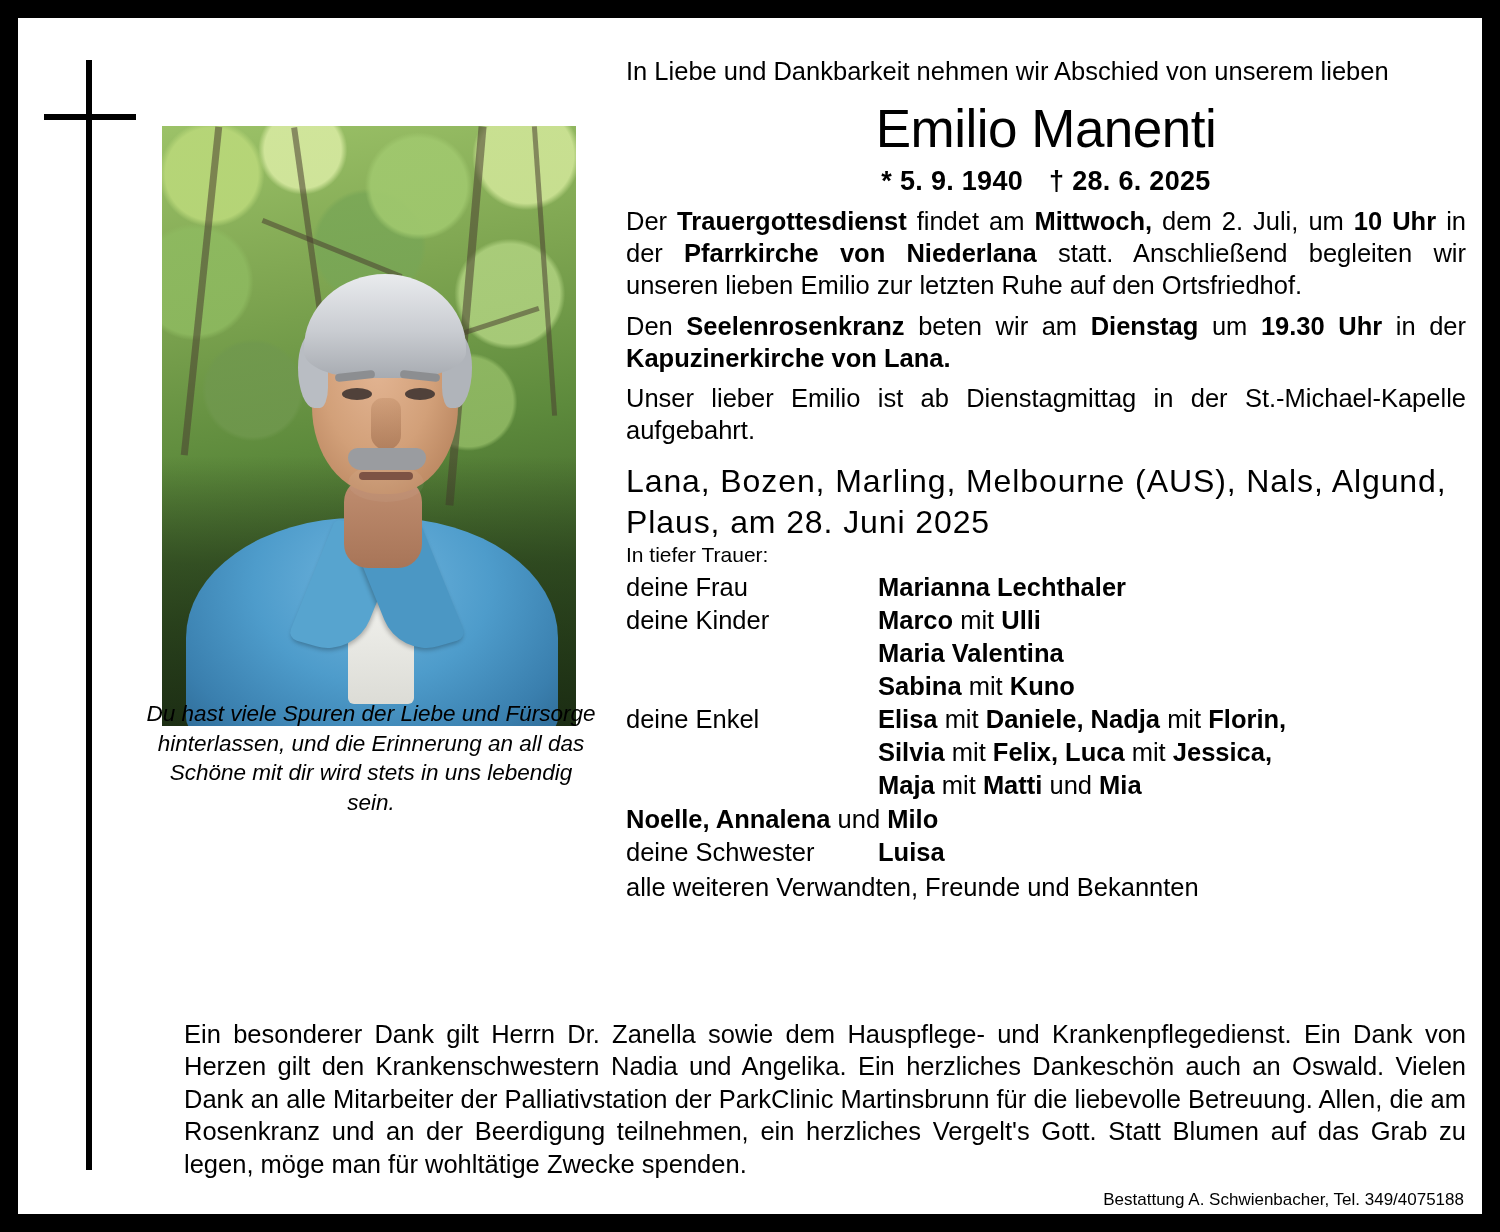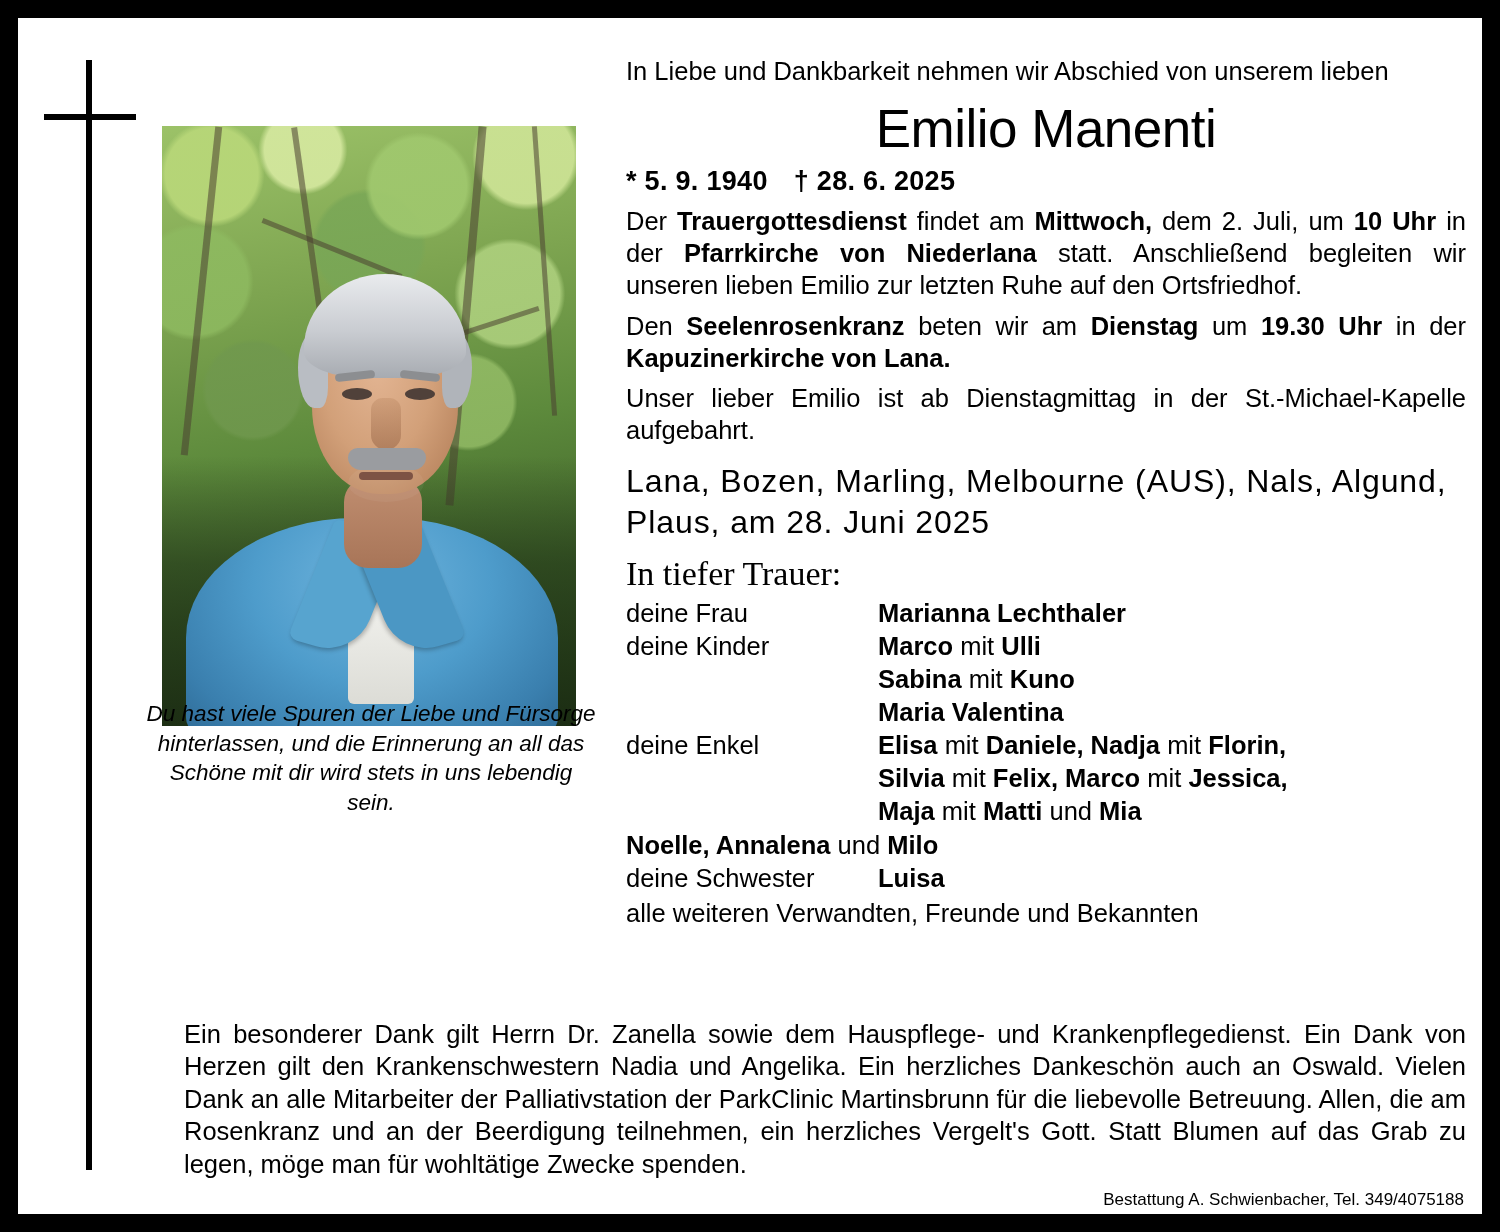--- a/index.html
+++ b/index.html
@@ -199,43 +199,42 @@
   }
   .name {
     text-align: center;
     font-weight: normal;
     font-size: 53px;
     letter-spacing: -0.5px;
     margin-top: 12px;
     line-height: 1.1;
   }
   .dates {
+    text-align: center;
     font-weight: bold;
     font-size: 27px;
     margin-top: 8px;
     letter-spacing: 0.3px;
   }
   .dates .sep { display: inline-block; width: 26px; }
   .para {
     font-size: 25.5px;
     line-height: 1.265;
     margin-top: 8px;
     text-align: justify;
     text-align-last: left;
   }
   .places {
     font-size: 32px;
     line-height: 1.28;
     margin-top: 14px;
     letter-spacing: 0.9px;
   }
   .mourn-label {
-    font-size: 34px;
-    margin-top: 12px;
-    font-family: Liberation Serif, serif;
+    font-size: 21px;
   }
   .family {
     margin-top: 4px;
     font-size: 25.5px;
     line-height: 1.3;
   }
   .family-row { display: flex; }
   .fam-rel { width: 252px; flex: 0 0 252px; }
   .fam-names { flex: 1; }
   .all-others {
@@ -326,33 +325,33 @@
           <div class="family-row">
             <div class="fam-rel">deine Frau</div>
             <div class="fam-names"><b>Marianna Lechthaler</b></div>
           </div>
           <div class="family-row">
             <div class="fam-rel">deine Kinder</div>
             <div class="fam-names"><b>Marco</b><span> mit </span><b>Ulli</b></div>
           </div>
           <div class="family-row">
             <div class="fam-rel"></div>
+            <div class="fam-names"><b>Maria Valentina</b></div>
+          </div>
+          <div class="family-row">
+            <div class="fam-rel"></div>
             <div class="fam-names"><b>Sabina</b><span> mit </span><b>Kuno</b></div>
-          </div>
-          <div class="family-row">
-            <div class="fam-rel"></div>
-            <div class="fam-names"><b>Maria Valentina</b></div>
           </div>
           <div class="family-row">
             <div class="fam-rel">deine Enkel</div>
             <div class="fam-names"><b>Elisa</b><span> mit </span><b>Daniele, Nadja</b><span> mit </span><b>Florin,</b></div>
           </div>
           <div class="family-row">
             <div class="fam-rel"></div>
-            <div class="fam-names"><b>Silvia</b><span> mit </span><b>Felix, Marco</b><span> mit </span><b>Jessica,</b></div>
+            <div class="fam-names"><b>Silvia</b><span> mit </span><b>Felix, Luca</b><span> mit </span><b>Jessica,</b></div>
           </div>
           <div class="family-row">
             <div class="fam-rel"></div>
             <div class="fam-names"><b>Maja</b><span> mit </span><b>Matti</b><span> und </span><b>Mia</b></div>
           </div>
           <div class="family-row">
             <div class="fam-names"><b>Noelle, Annalena</b><span> und </span><b>Milo</b></div>
           </div>
           <div class="family-row">
             <div class="fam-rel">deine Schwester</div>

